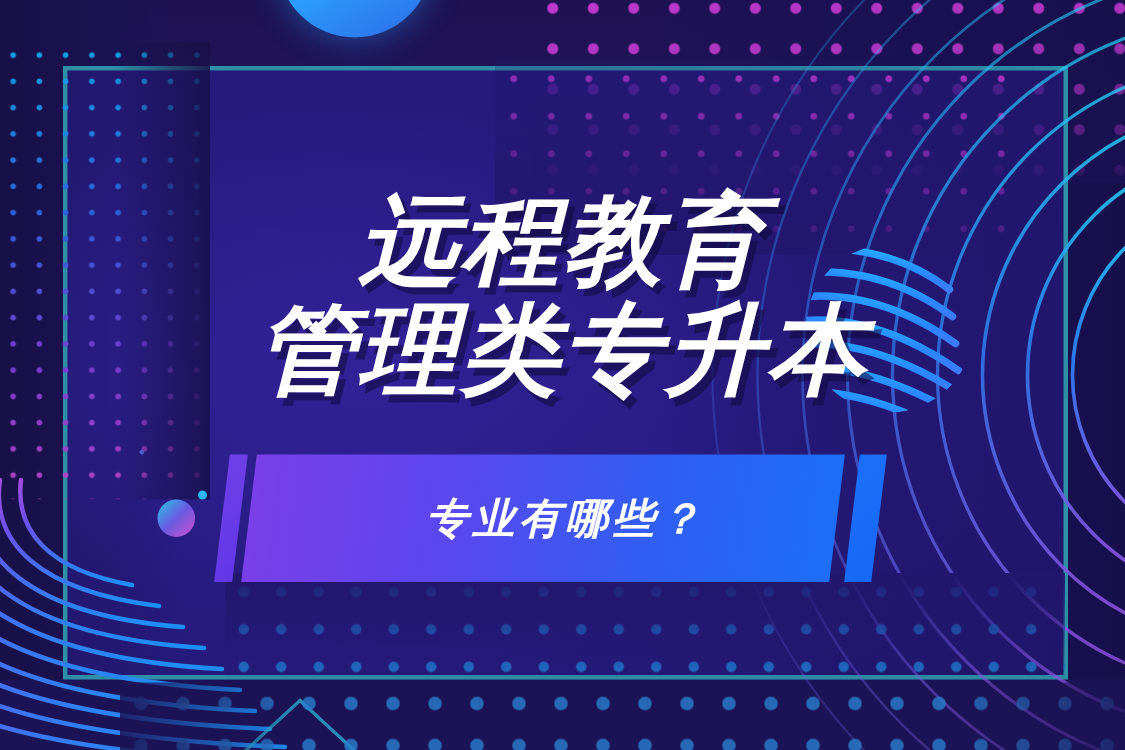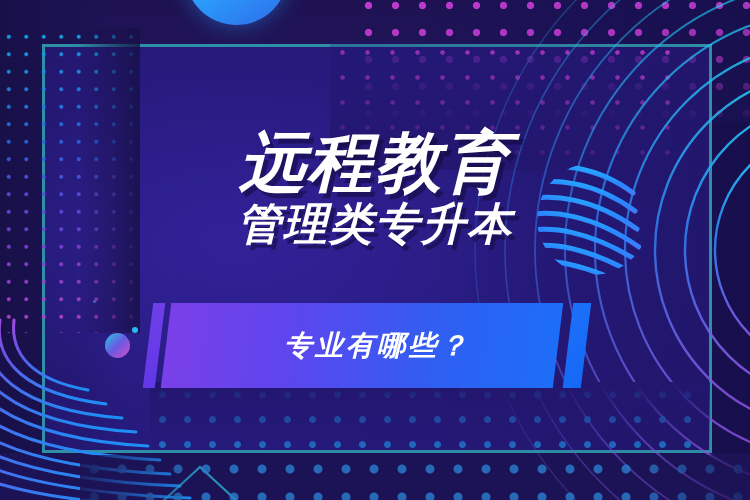--- a/index.html
+++ b/index.html
@@ -3,21 +3,21 @@
 <meta charset="utf-8">
 <title>远程教育管理类专升本专业有哪些？</title>
 <style>
   html,body{margin:0;padding:0;background:#11104a;}
   *{box-sizing:border-box;}
   #poster{
     position:relative;
     width:750px;height:500px;
     overflow:hidden;
     background:#1b1456;
-    font-family:Liberation Sans, sans-serif;
+    font-family:Liberation Serif, serif;
     user-select:none;
   }
 
   
   .bg-base{
     position:absolute;inset:0;
     background:
       radial-gradient(120% 95% at 18% 52%, #2a1f86 0%, #231a72 38%, #1c1560 62%, #191152 100%),
       linear-gradient(135deg,#1d1566 0%,#221a74 45%,#16104e 100%);
   }
@@ -155,21 +155,21 @@
     display:block;
     color:#ffffff;
     font-weight:700;
     font-style:italic;
     letter-spacing:2px;
     line-height:1.04;
     text-shadow:4px 5px 0 rgba(18,10,60,.55);
     white-space:nowrap;
   }
   .hl-1{font-size:66px;}
-  .hl-2{font-size:44px;margin-top:4px;}
+  .hl-2{font-size:66px;margin-top:4px;}
 
   
   .ribbon-wrap{position:absolute;left:0;top:298px;width:750px;height:96px;z-index:7;}
   .ribbon-tick-l{
     position:absolute;left:148px;top:5px;width:12px;height:85px;
     background:linear-gradient(135deg,#6f40e8 0%,#6137e6 100%);
     transform:skewX(-7deg);
   }
   .ribbon-main{
     position:absolute;left:166px;top:5px;width:392px;height:85px;

